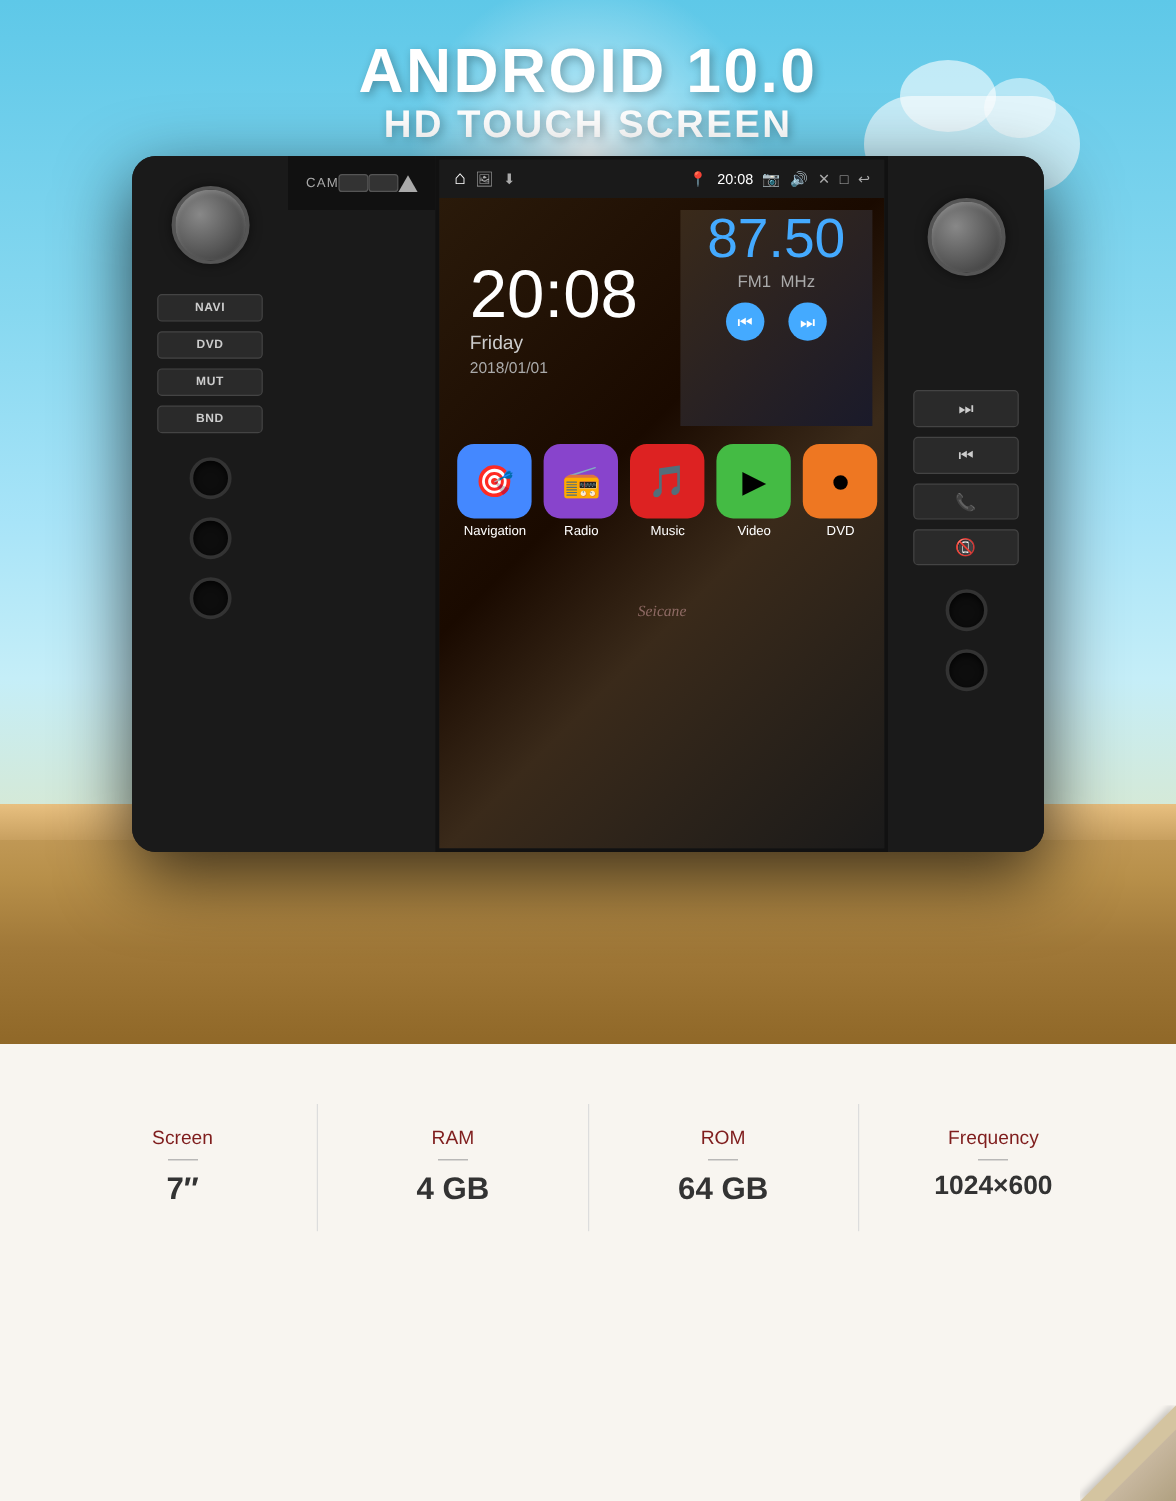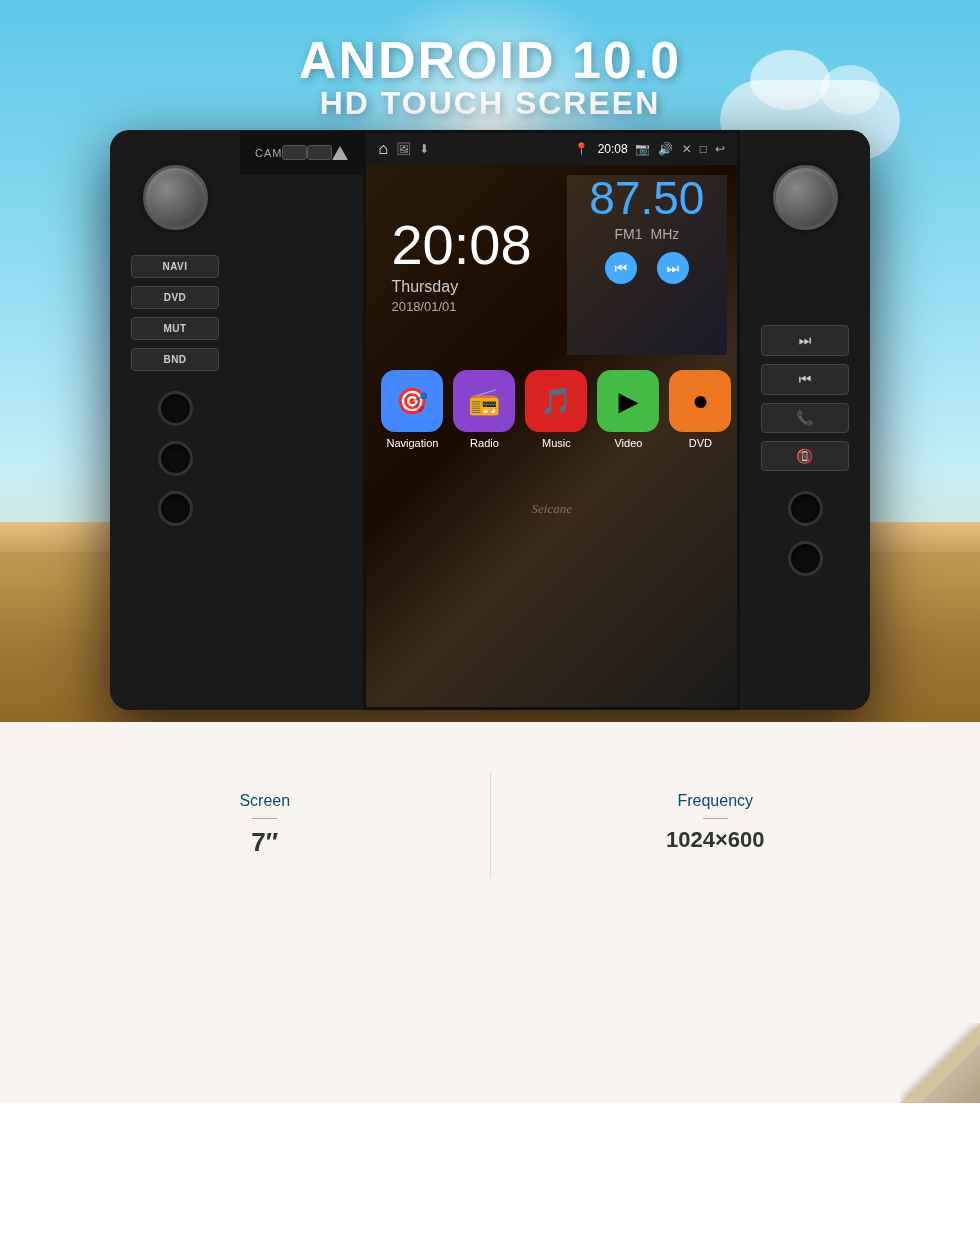--- a/index.html
+++ b/index.html
@@ -7,21 +7,21 @@
       width: 980px;
       height: 1251px;
       overflow: hidden;
       font-family: Arial, sans-serif;
       background: #fff;
     }
 
     
     .hero-section {
       width: 980px;
-      height: 722px;
+      height: 870px;
       background: linear-gradient(180deg, #5ec8e8 0%, #87d8f0 30%, #a8e4f8 50%, #c5eef8 65%, #d8e8d0 80%, #c8b890 90%, #b8a070 100%);
       position: relative;
       overflow: hidden;
     }
 
     
     .sun-rays {
       position: absolute;
       top: -20px;
       left: 50%;
@@ -130,21 +130,21 @@
       position: absolute;
       left: 0;
       top: 0;
       width: 130px;
       height: 100%;
       background: #1a1a1a;
       border-radius: 20px 0 0 20px;
       display: flex;
       flex-direction: column;
       align-items: center;
-      padding: 20px 10px;
+      padding: 10px 10px;
     }
 
     
     .knob {
       width: 65px;
       height: 65px;
       border-radius: 50%;
       background: radial-gradient(circle at 35% 35%, #888, #333);
       border: 3px solid #555;
       box-shadow: 0 0 10px rgba(0,0,0,0.5), inset 0 2px 4px rgba(255,255,255,0.2);
@@ -493,21 +493,21 @@
       padding: 20px 10px;
       border-right: 1px solid #ddd;
     }
 
     .spec-item:last-child {
       border-right: none;
     }
 
     .spec-label {
       font-size: 16px;
-      color: #0c4a6e;
+      color: #7f1d1d;
       font-weight: normal;
     }
 
     .spec-divider {
       width: 25px;
       height: 1px;
       background: #aaa;
       margin: 8px 0;
     }
 
@@ -618,21 +618,21 @@
               <span class="status-icon-r">□</span>
               <span class="status-icon-r">↩</span>
             </div>
           </div>
 
           <div class="screen-content">
             <div class="screen-top">
 
               <div class="time-display">
                 <div class="time-big">20:08</div>
-                <div class="day-text">Thursday</div>
+                <div class="day-text">Friday</div>
                 <div class="date-text">2018/01/01</div>
               </div>
 
               <div class="radio-display">
                 <div class="freq-big">87.50</div>
                 <div class="radio-info">
                   <span>FM1</span>
                   <span>MHz</span>
                 </div>
                 <div class="radio-controls">
@@ -677,21 +677,31 @@
 <div class="specs-section">
   <div class="specs-grid">
 
     <div class="spec-item">
       <span class="spec-label">Screen</span>
       <div class="spec-divider"></div>
       <span class="spec-value">7″</span>
     </div>
 
 
-
+    <div class="spec-item">
+      <span class="spec-label">RAM</span>
+      <div class="spec-divider"></div>
+      <span class="spec-value">4 GB</span>
+    </div>
+
+    <div class="spec-item">
+      <span class="spec-label">ROM</span>
+      <div class="spec-divider"></div>
+      <span class="spec-value">64 GB</span>
+    </div>
 
     <div class="spec-item">
       <span class="spec-label">Frequency</span>
       <div class="spec-divider"></div>
       <span class="spec-value large">1024×600</span>
     </div>
 
 
   </div>
 

